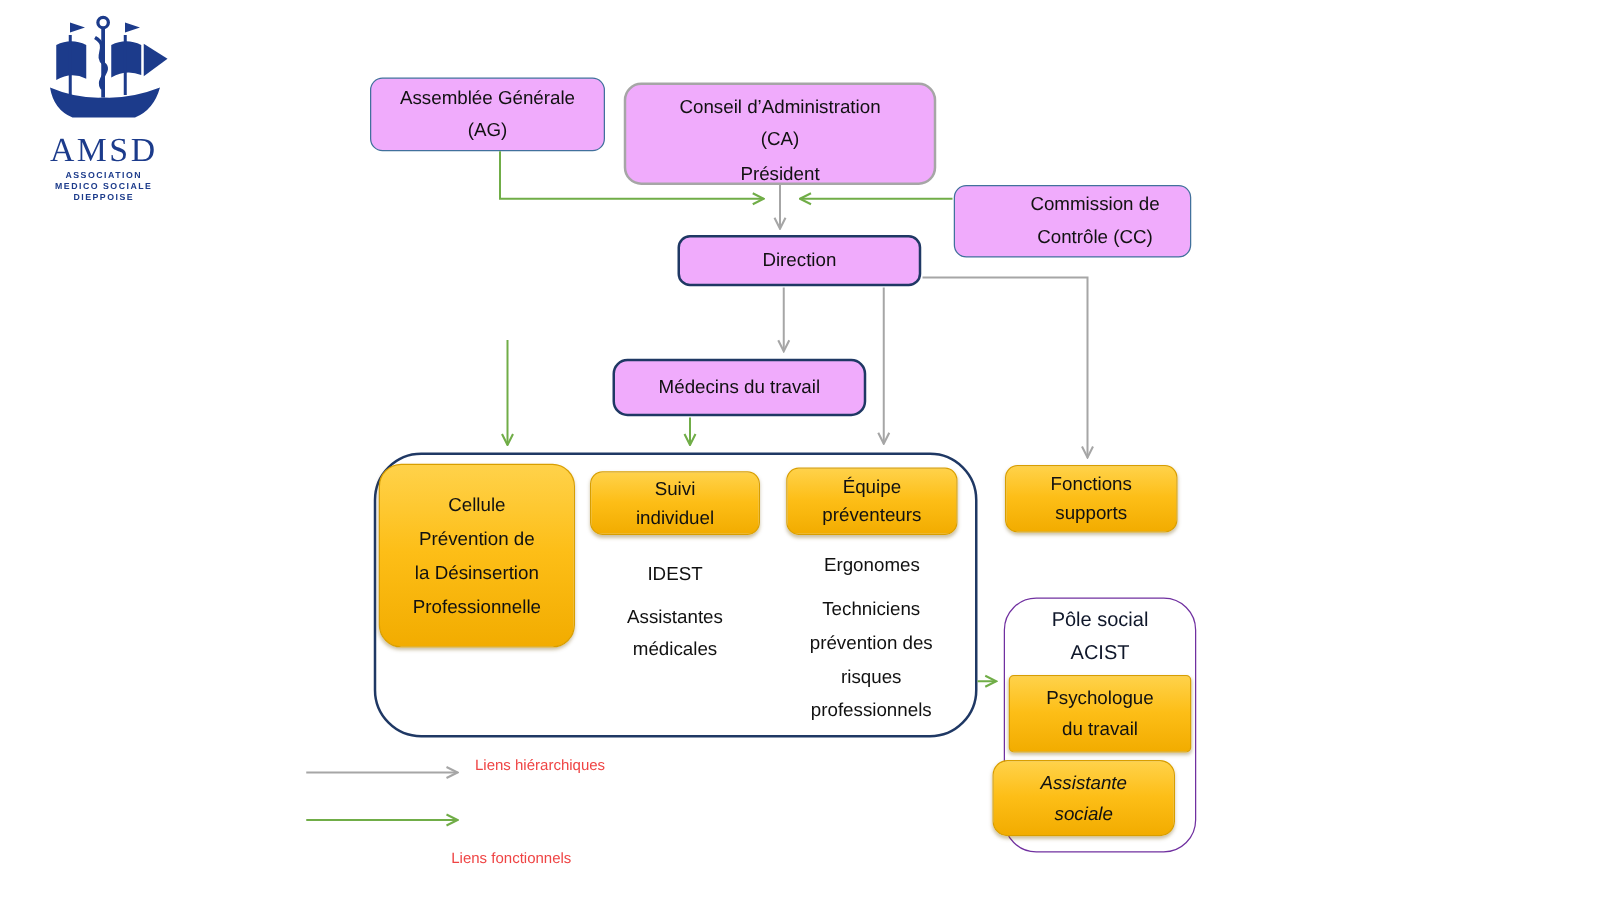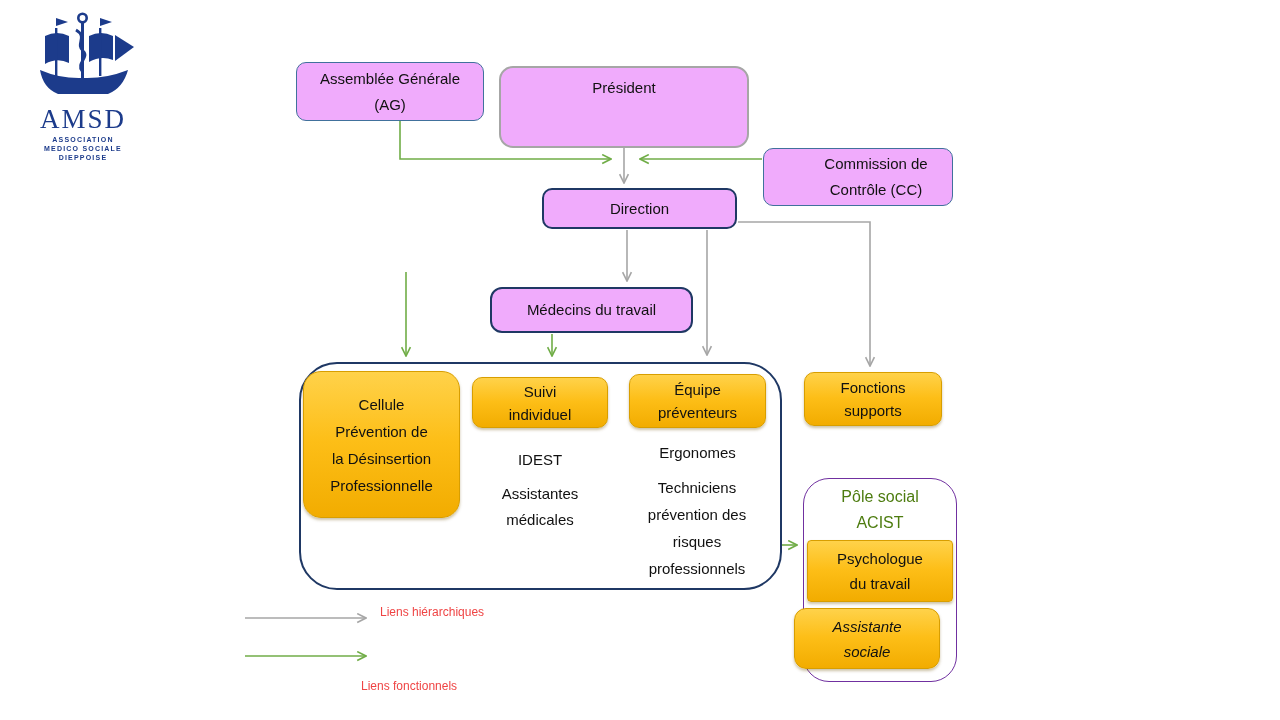--- a/index.html
+++ b/index.html
@@ -25,21 +25,21 @@
   .subtext{position:absolute;text-align:center;font-size:15px;line-height:27px;color:#111;}
   .container-box{
     position:absolute;left:299px;top:362px;width:483px;height:228px;
     border:2.5px solid #1F3864;border-radius:38px;background:#fff;box-sizing:border-box;
   }
   .pole-box{
     position:absolute;left:803px;top:478px;width:154px;height:204px;
     border:1.5px solid #7030A0;border-radius:26px;background:#fff;box-sizing:border-box;
   }
   .pole-title{position:absolute;left:803px;top:484px;width:154px;text-align:center;
-    color:#4d7c0f;font-size:16px;line-height:26px;}
+    color:#0f172a;font-size:16px;line-height:26px;}
   .legend-label{position:absolute;font-size:12px;color:#ef4444;}
   .connectors{position:absolute;left:0;top:0;pointer-events:none;}
   .logo-wrap{position:absolute;left:24px;top:10px;width:118px;text-align:center;}
   .logo-acronym{font-family:"Liberation Serif", serif;font-size:27px;letter-spacing:2px;
     color:#1C3B8B;margin-top:-6px;}
   .logo-caption{font-size:7px;font-weight:bold;letter-spacing:1.2px;line-height:9px;color:#1C3B8B;}
 </style>
 </head>
 <body>
 
@@ -64,20 +64,22 @@
     <div class="logo-acronym">AMSD</div>
     <div class="logo-caption">ASSOCIATION</div>
     <div class="logo-caption">MEDICO SOCIALE</div>
     <div class="logo-caption">DIEPPOISE</div>
   </div>
 
   <div class="node b-steel pre" style="left:296px;top:62px;width:188px;height:59px;">Assemblée Générale
 (AG)</div>
 
   <div class="node b-gray" style="left:499px;top:66px;width:250px;height:82px;justify-content:flex-start;padding-top:5px;">
+    <div class="pre">Conseil d’Administration
+(CA)</div>
     <div style="margin-top:2px;">Président</div>
   </div>
 
   <div class="node b-steel pre" style="left:763px;top:148px;width:190px;height:58px;padding-left:36px;">Commission de
 Contrôle (CC)</div>
 
   <div class="node b-navy" style="left:542px;top:188px;width:195px;height:41px;">Direction</div>
 
 
   <div class="node b-navy" style="left:490px;top:287px;width:203px;height:46px;border-radius:12px;">Médecins du travail</div>

